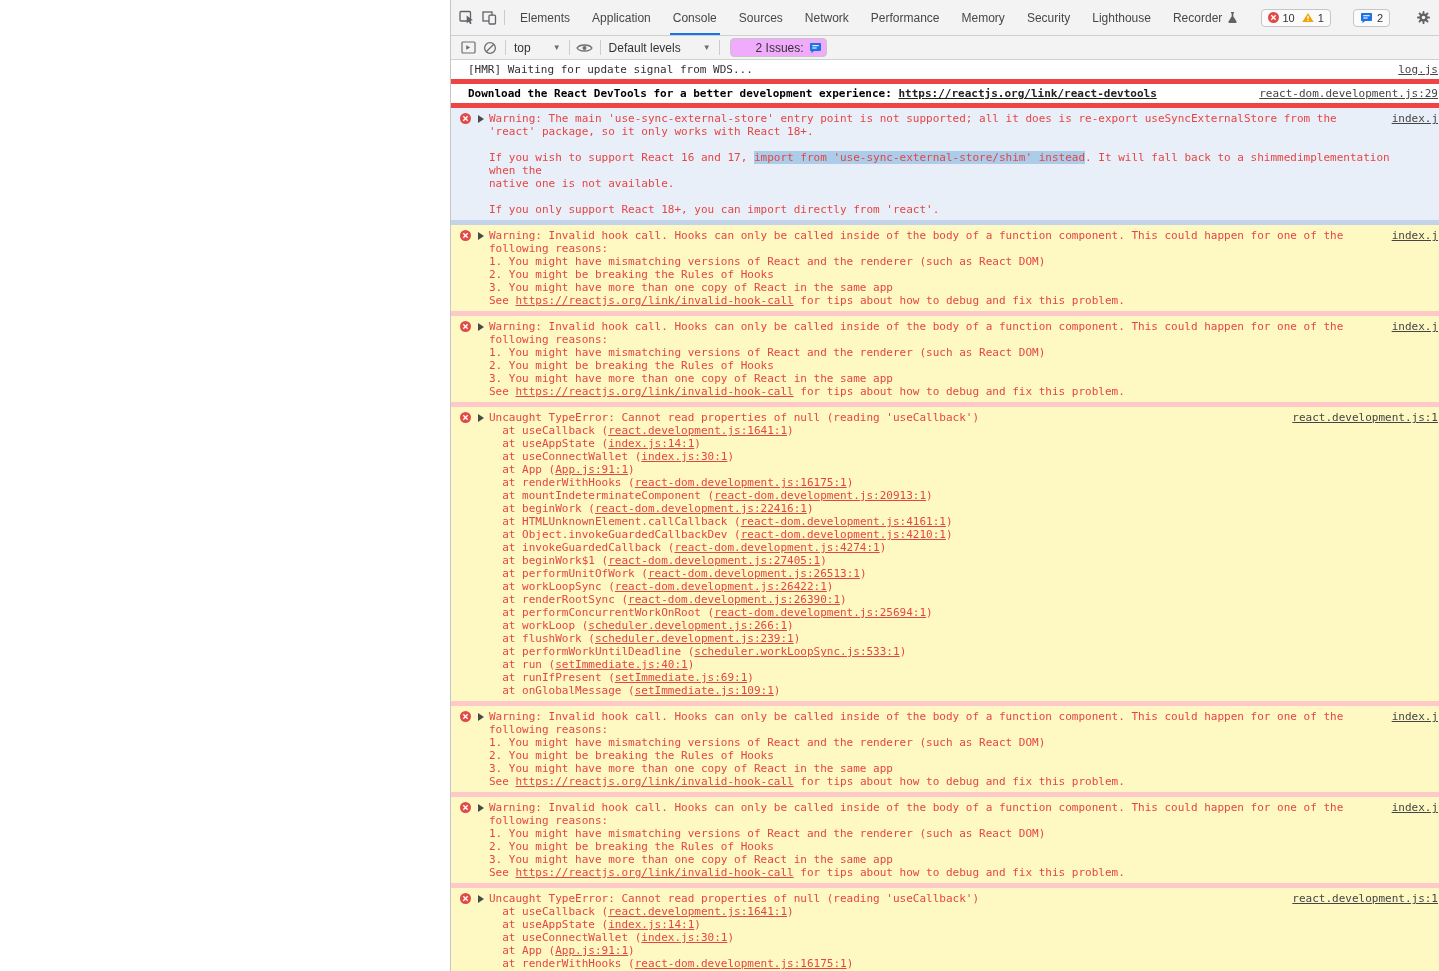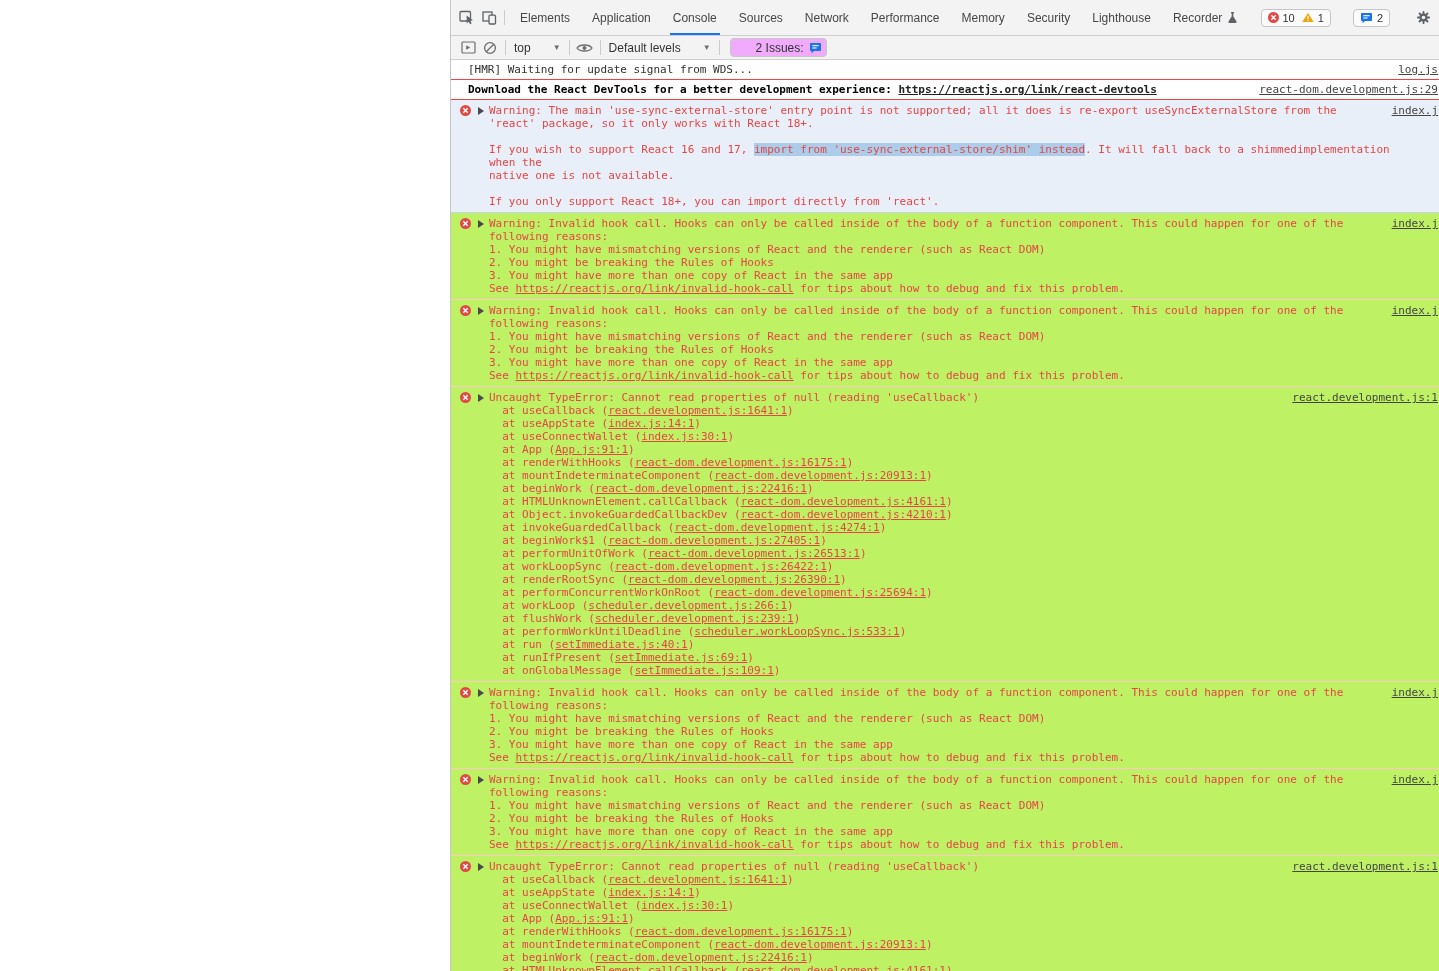--- a/index.html
+++ b/index.html
@@ -21,24 +21,24 @@
   
   .ctoolbar{height:24px;flex:none;background:#f3f3f3;border-bottom:1px solid #d0d0d0;display:flex;align-items:center;padding:0 6px;white-space:nowrap}
   .dropdown{font-size:12px;color:#333;display:inline-flex;align-items:center;gap:22px;padding:0 4px;cursor:pointer}
   .dd-arrow{font-size:8px;color:#6e6e6e}
   .filter-input{flex:1;max-width:648px;height:17px;border:1px solid #c6c6c6;border-radius:3px;background:#fff;font-size:12px;padding:0 6px;color:#333;outline:none;margin:0 6px;font-family:"Liberation Sans",sans-serif}
   .filter-input::placeholder{color:#767676}
   .issues-pill{display:flex;align-items:center;gap:5px;border:1px solid #c6c6c6;border-radius:4px;padding:1px 4px 1px 25px;font-size:12px;color:#333;background:#f0abfc;cursor:pointer;height:19px;margin-left:6px}
 
   
   .console-area{flex:1;overflow:hidden;font-family:"DejaVu Sans Mono",monospace;font-size:11px;background:#fff}
-  .crow{position:relative;border-bottom:1px solid #ef4444;padding:3px 4px 3px 17px;line-height:13px;color:#303030}
+  .crow{position:relative;border-bottom:5px solid #ef4444;padding:3px 4px 3px 17px;line-height:13px;color:#303030}
   .crow .ctext{white-space:pre-wrap;word-break:break-word;max-width:924px}
   .crow.bold .ctext{font-weight:bold;color:#000}
-  .crow.error{background:#bef264;border-bottom-color:#ffc9c9;padding-left:38px;padding-top:4px;padding-bottom:4px}
+  .crow.error{background:#fef9c3;border-bottom-color:#ffc9c9;padding-left:38px;padding-top:4px;padding-bottom:4px}
   .crow.error .ctext{color:#e64545}
   .crow.selectedblk{background:#e9eff8;border-bottom-color:#c3d4ea}
   .err-badge{position:absolute;left:9px;top:5px;width:11px;height:11px;display:inline-flex}
   .disclosure{position:absolute;left:27px;top:7px;width:0;height:0;border-left:6px solid #4a4a4a;border-top:4px solid transparent;border-bottom:4px solid transparent;cursor:pointer}
   .clink{text-decoration:underline;cursor:pointer}
   .crow.error .clink{color:#e64545}
   .crow.log .clink{color:#222}
   .sel{background:#abcdea}
   .csource{position:absolute;right:1px;top:3px;color:#454545;text-decoration:underline;cursor:pointer;white-space:nowrap}
   .crow.error .csource{top:4px}

